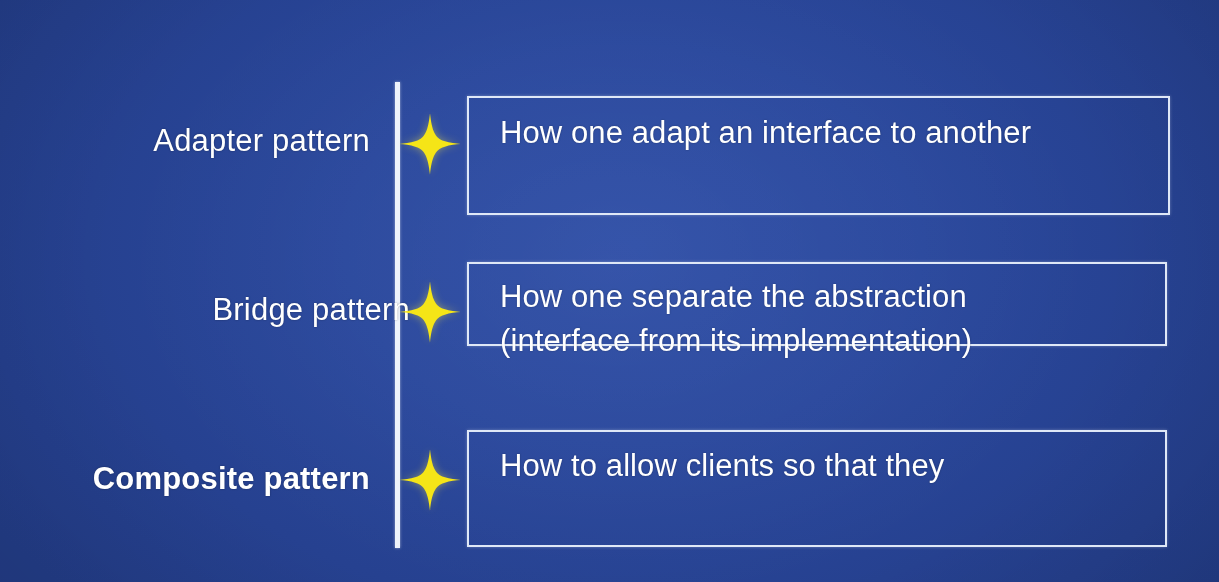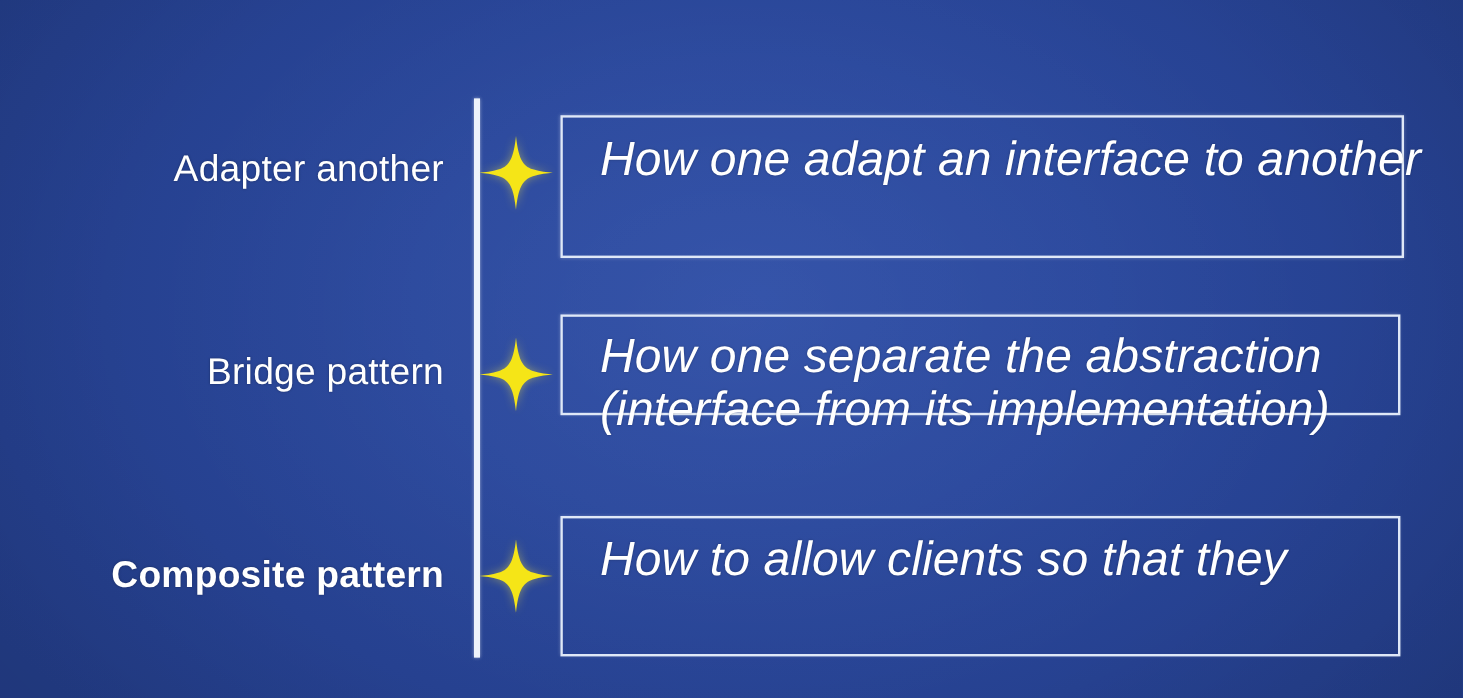--- a/index.html
+++ b/index.html
@@ -59,21 +59,21 @@
     width: 370px;
     text-align: right;
     color: #ffffff;
     font-size: 31px;
     font-weight: 400;
     letter-spacing: 0.2px;
     text-shadow: 0 0 2px rgba(0,0,0,0.35);
     white-space: nowrap;
   }
   .row-1 .pattern-label { top: 27px; }
-  .row-2 .pattern-label { top: 30px; }
+  .row-2 .pattern-label { top: 30px; margin-left: 40px; }
   .row-3 .pattern-label { top: 31px; font-weight: bold; }
 
   
   .sparkle {
     position: absolute;
     left: 398px;
     width: 64px;
     height: 64px;
     filter: drop-shadow(0 0 4px rgba(255,236,60,0.45));
   }
@@ -93,44 +93,43 @@
   }
   .row-1 .desc-box { top: 0px; width: 703px; height: 119px; }
   .row-2 .desc-box { top: 0px; width: 700px; height: 84px; }
   .row-3 .desc-box { top: 0px; width: 700px; height: 117px; }
 
   .desc-text {
     position: absolute;
     left: 31px;
     right: 14px;
     color: #ffffff;
-    font-size: 40px;
+    font-size: 31px;
     font-weight: 400;
     line-height: 44px;
     letter-spacing: 0.1px;
     text-shadow: 0 0 2px rgba(0,0,0,0.30);
-    font-style: italic;
   }
   .row-1 .desc-text { top: 13px; }
   .row-2 .desc-text { top: 11px; }
   .row-3 .desc-text { top: 12px; }
 
   .desc-text .line { display: block; white-space: nowrap; }
 </style>
 </head>
 <body>
 
 <div id="slide">
 
   <div id="vignette"></div>
 
   <div id="rail"></div>
 
   <div class="row row-1">
-    <div class="pattern-label">Adapter another</div>
+    <div class="pattern-label">Adapter pattern</div>
 
     <div class="sparkle">
       <svg viewBox="0 0 100 100" xmlns="http://www.w3.org/2000/svg">
         <path d="M50 2 C53 30 58 41 72 45.5 C82 48.7 90 49.4 98 50 C90 50.6 82 51.3 72 54.5 C58 59 53 70 50 98 C47 70 42 59 28 54.5 C18 51.3 10 50.6 2 50 C10 49.4 18 48.7 28 45.5 C42 41 47 30 50 2 Z" fill="#f5e517"></path>
       </svg>
     </div>
 
     <div class="desc-box">
       <div class="desc-text">
         <span class="line">How one adapt an interface to another</span>

